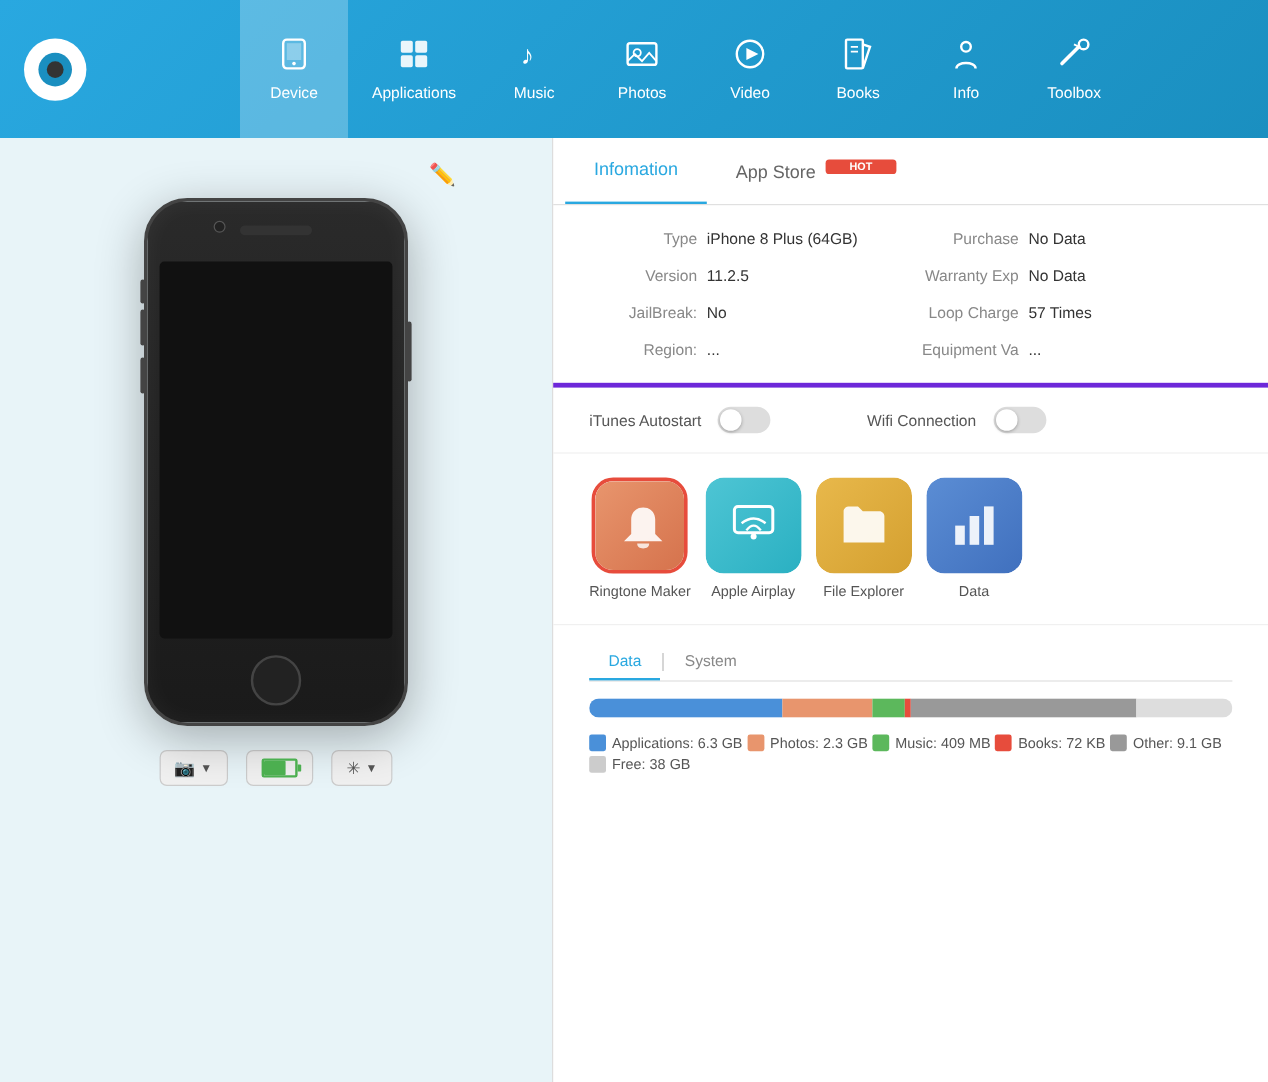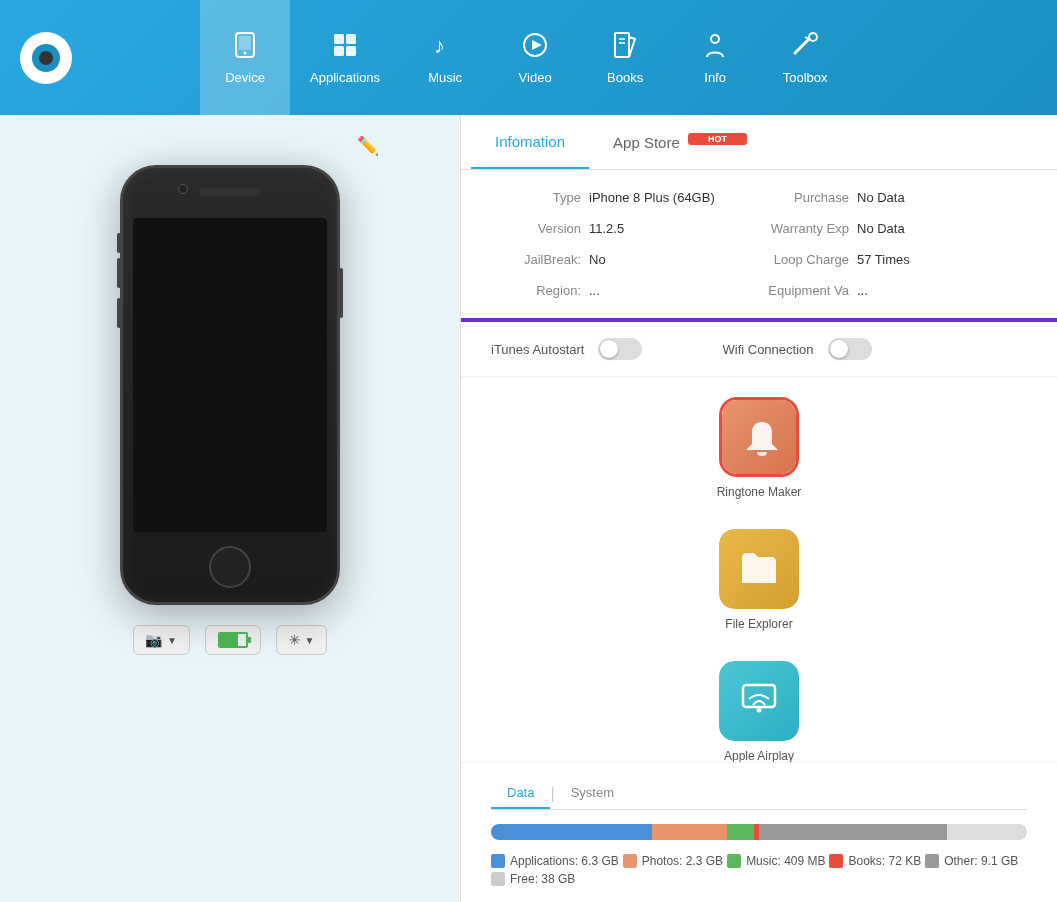--- a/index.html
+++ b/index.html
@@ -334,26 +334,25 @@
       background: white;
       border-radius: 50%;
       top: 2px;
       left: 2px;
       box-shadow: 0 1px 3px rgba(0,0,0,0.3);
     }
 
     
     .apps-row {
       display: flex;
-      align-items: center;
+      align-items: flex-end;
       padding: 20px 30px;
-      gap: 30px;
+      gap: 12px;
       border-bottom: 1px solid #f0f0f0;
       overflow: hidden;
-      flex-direction: column;
     }
     .app-item {
       display: flex;
       flex-direction: column;
       align-items: center;
       gap: 8px;
       cursor: pointer;
     }
     .app-item.selected .app-icon-wrap {
       border: 3px solid #e74c3c;
@@ -468,20 +467,28 @@
             <rect x="3" y="15" width="10" height="10" rx="1.5" fill="white" opacity="0.9"></rect>
             <rect x="15" y="15" width="10" height="10" rx="1.5" fill="white" opacity="0.9"></rect>
           </svg></span>
     <span class="tab-label">Applications</span>
   </div>
       <div class="nav-tab">
     <span class="tab-icon"><svg width="28" height="28" viewBox="0 0 28 28">
             <text x="3" y="22" font-size="22" fill="white">♪</text>
           </svg></span>
     <span class="tab-label">Music</span>
+  </div>
+      <div class="nav-tab">
+    <span class="tab-icon"><svg width="28" height="28" viewBox="0 0 28 28">
+            <rect x="2" y="5" width="24" height="18" rx="2" fill="none" stroke="white" stroke-width="2"></rect>
+            <circle cx="10" cy="13" r="3" fill="none" stroke="white" stroke-width="1.5"></circle>
+            <path d="M2 20 L8 14 L14 20 L20 13 L26 20" stroke="white" stroke-width="1.5" fill="none"></path>
+          </svg></span>
+    <span class="tab-label">Photos</span>
   </div>
       <div class="nav-tab">
     <span class="tab-icon"><svg width="28" height="28" viewBox="0 0 28 28">
             <circle cx="14" cy="14" r="11" fill="none" stroke="white" stroke-width="2"></circle>
             <polygon points="11,9 11,19 21,14" fill="white"></polygon>
           </svg></span>
     <span class="tab-label">Video</span>
   </div>
       <div class="nav-tab">
     <span class="tab-icon"><svg width="28" height="28" viewBox="0 0 28 28">
@@ -607,40 +614,40 @@
         <svg width="40" height="44" viewBox="0 0 40 44">
                 <path d="M20 4 C14 4 10 8 10 14 L10 26 L4 32 L36 32 L30 26 L30 14 C30 8 26 4 20 4Z" fill="white" opacity="0.9"></path>
                 <path d="M15 34 C15 37 17 38 20 38 C23 38 25 37 25 34 Z" fill="white" opacity="0.8"></path>
               </svg>
       </div>
     </div>
     <span class="app-label">Ringtone Maker</span>
   </div>
         <div class="app-item">
     <div class="app-icon-wrap">
-      <div class="app-icon explorer">
-        <svg width="42" height="36" viewBox="0 0 42 36">
-                <path d="M4 10 L4 32 L38 32 L38 10 C38 8 36 6 34 6 L20 6 L16 2 L8 2 C6 2 4 4 4 6 Z" fill="white" opacity="0.9"></path>
-              </svg>
-      </div>
-    </div>
-    <span class="app-label">File Explorer</span>
-  </div>
-        <div class="app-item">
-    <div class="app-icon-wrap">
       <div class="app-icon airplay">
         <svg width="40" height="36" viewBox="0 0 40 36">
                 <rect x="4" y="2" width="32" height="22" rx="3" fill="none" stroke="white" stroke-width="2.5"></rect>
                 <path d="M10 16 Q20 8 30 16" fill="none" stroke="white" stroke-width="2"></path>
                 <path d="M14 22 Q20 14 26 22" fill="none" stroke="white" stroke-width="2"></path>
                 <circle cx="20" cy="27" r="2.5" fill="white"></circle>
               </svg>
       </div>
     </div>
     <span class="app-label">Apple Airplay</span>
+  </div>
+        <div class="app-item">
+    <div class="app-icon-wrap">
+      <div class="app-icon explorer">
+        <svg width="42" height="36" viewBox="0 0 42 36">
+                <path d="M4 10 L4 32 L38 32 L38 10 C38 8 36 6 34 6 L20 6 L16 2 L8 2 C6 2 4 4 4 6 Z" fill="white" opacity="0.9"></path>
+              </svg>
+      </div>
+    </div>
+    <span class="app-label">File Explorer</span>
   </div>
         <div class="app-item">
     <div class="app-icon-wrap">
       <div class="app-icon data">
         <svg width="40" height="40" viewBox="0 0 40 40">
                 <rect x="4" y="20" width="8" height="16" fill="white" opacity="0.9"></rect>
                 <rect x="16" y="12" width="8" height="24" fill="white" opacity="0.9"></rect>
                 <rect x="28" y="4" width="8" height="32" fill="white" opacity="0.9"></rect>
               </svg>
       </div>

